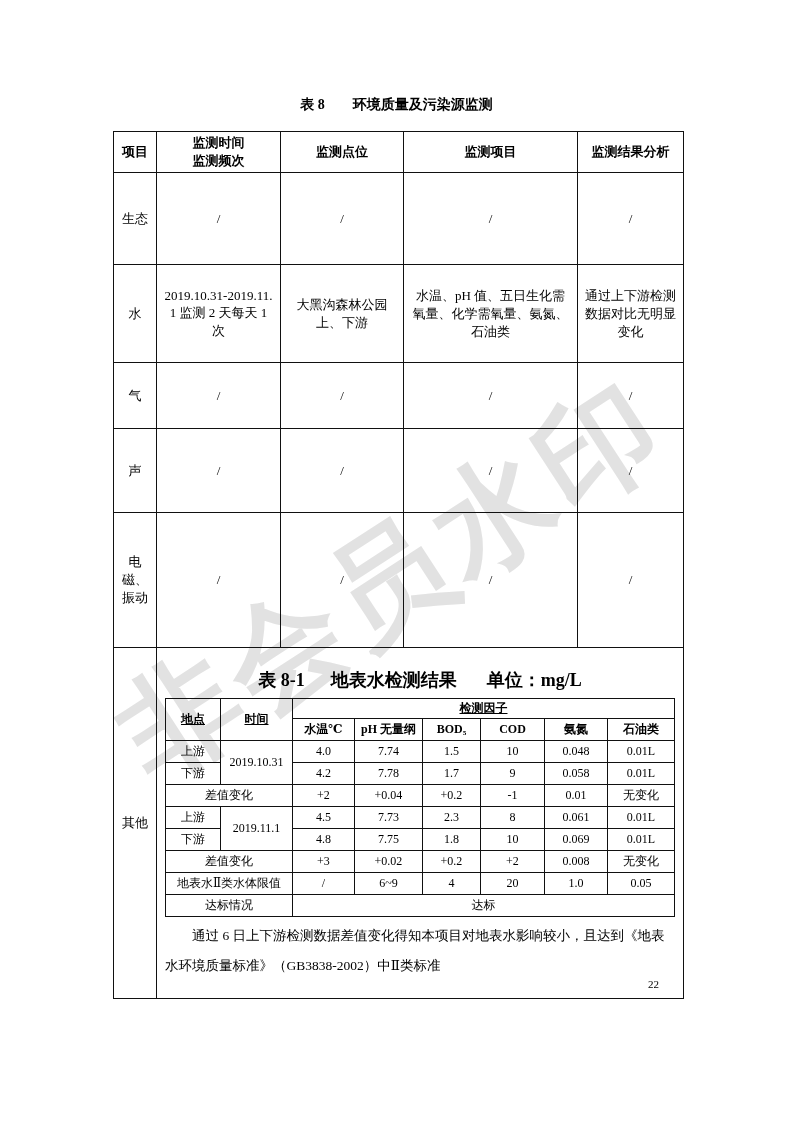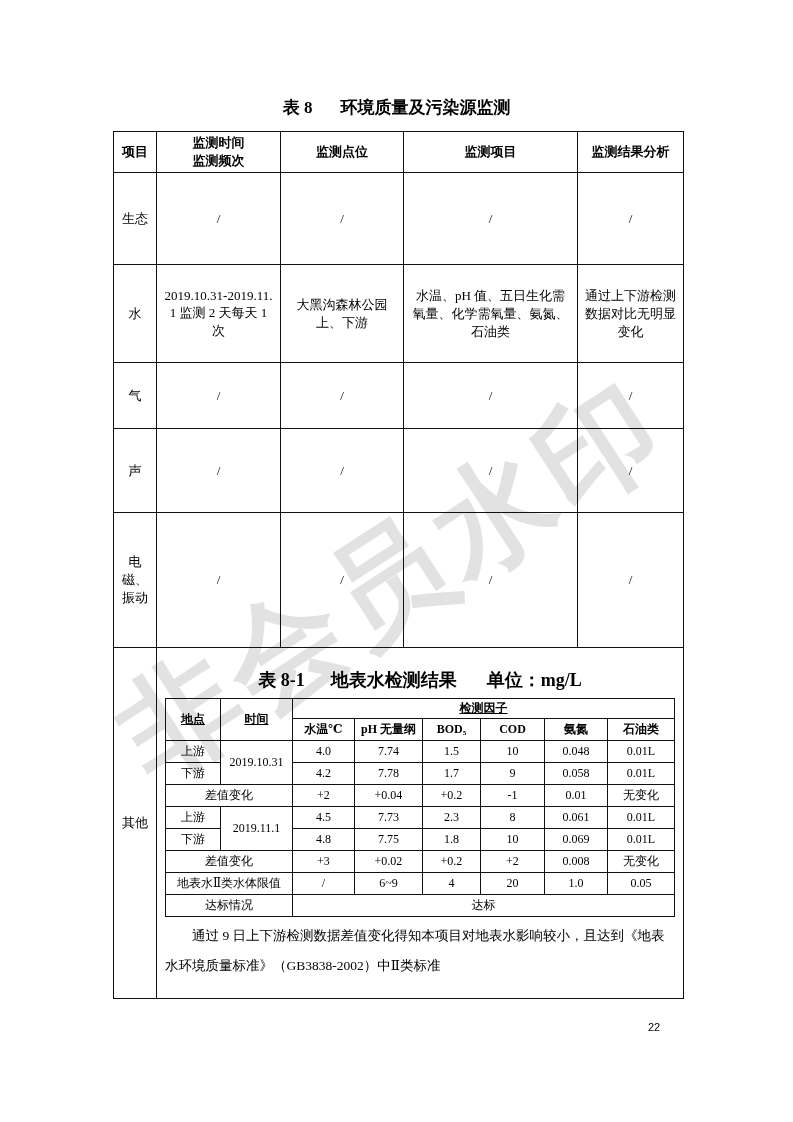--- a/index.html
+++ b/index.html
@@ -30,21 +30,21 @@
   }
 
   .content { position: relative; z-index: 1; }
 
   .doc-title {
     position: absolute;
     left: 0; top: 96px;
     width: 793px;
     text-align: center;
     font-weight: bold;
-    font-size: 17px;
+    font-size: 14px;
   }
   .doc-title .t-label { margin-right: 28px; }
 
   table.outer {
     position: absolute;
     left: 113px; top: 131px;
     width: 570px;
     border-collapse: collapse;
     background: transparent;
     table-layout: fixed;
@@ -103,23 +103,23 @@
   .note {
     font-size: 13.5px;
     line-height: 30px;
     text-align: left;
     margin: 4px 2px 0 2px;
     text-indent: 2em;
   }
 
   .page-number {
     position: absolute;
-    left: 648px; top: 1021px;
+    left: 648px; top: 978px;
     font-size: 11px;
-    font-family: Liberation Sans, sans-serif;
+    font-family: Liberation Serif, serif;
   }
 </style>
 </head>
 <body>
 
 <div class="page">
 
   <div class="watermark">非会员水印</div>
 
   <div class="content">
@@ -280,21 +280,21 @@
               <td>1.0</td>
               <td>0.05</td>
             </tr>
             <tr>
               <td colspan="2">达标情况</td>
               <td colspan="6">达标</td>
             </tr>
           </tbody>
               </table>
 
-          <p class="note">通过 9 日上下游检测数据差值变化得知本项目对地表水影响较小，且达到《地表水环境质量标准》（GB3838-2002）中Ⅱ类标准</p>
+          <p class="note">通过 6 日上下游检测数据差值变化得知本项目对地表水影响较小，且达到《地表水环境质量标准》（GB3838-2002）中Ⅱ类标准</p>
 
         </td>
       </tr>
     </tbody>
       </table>
 
     <div class="page-number">22</div>
 
   </div>
 </div>

